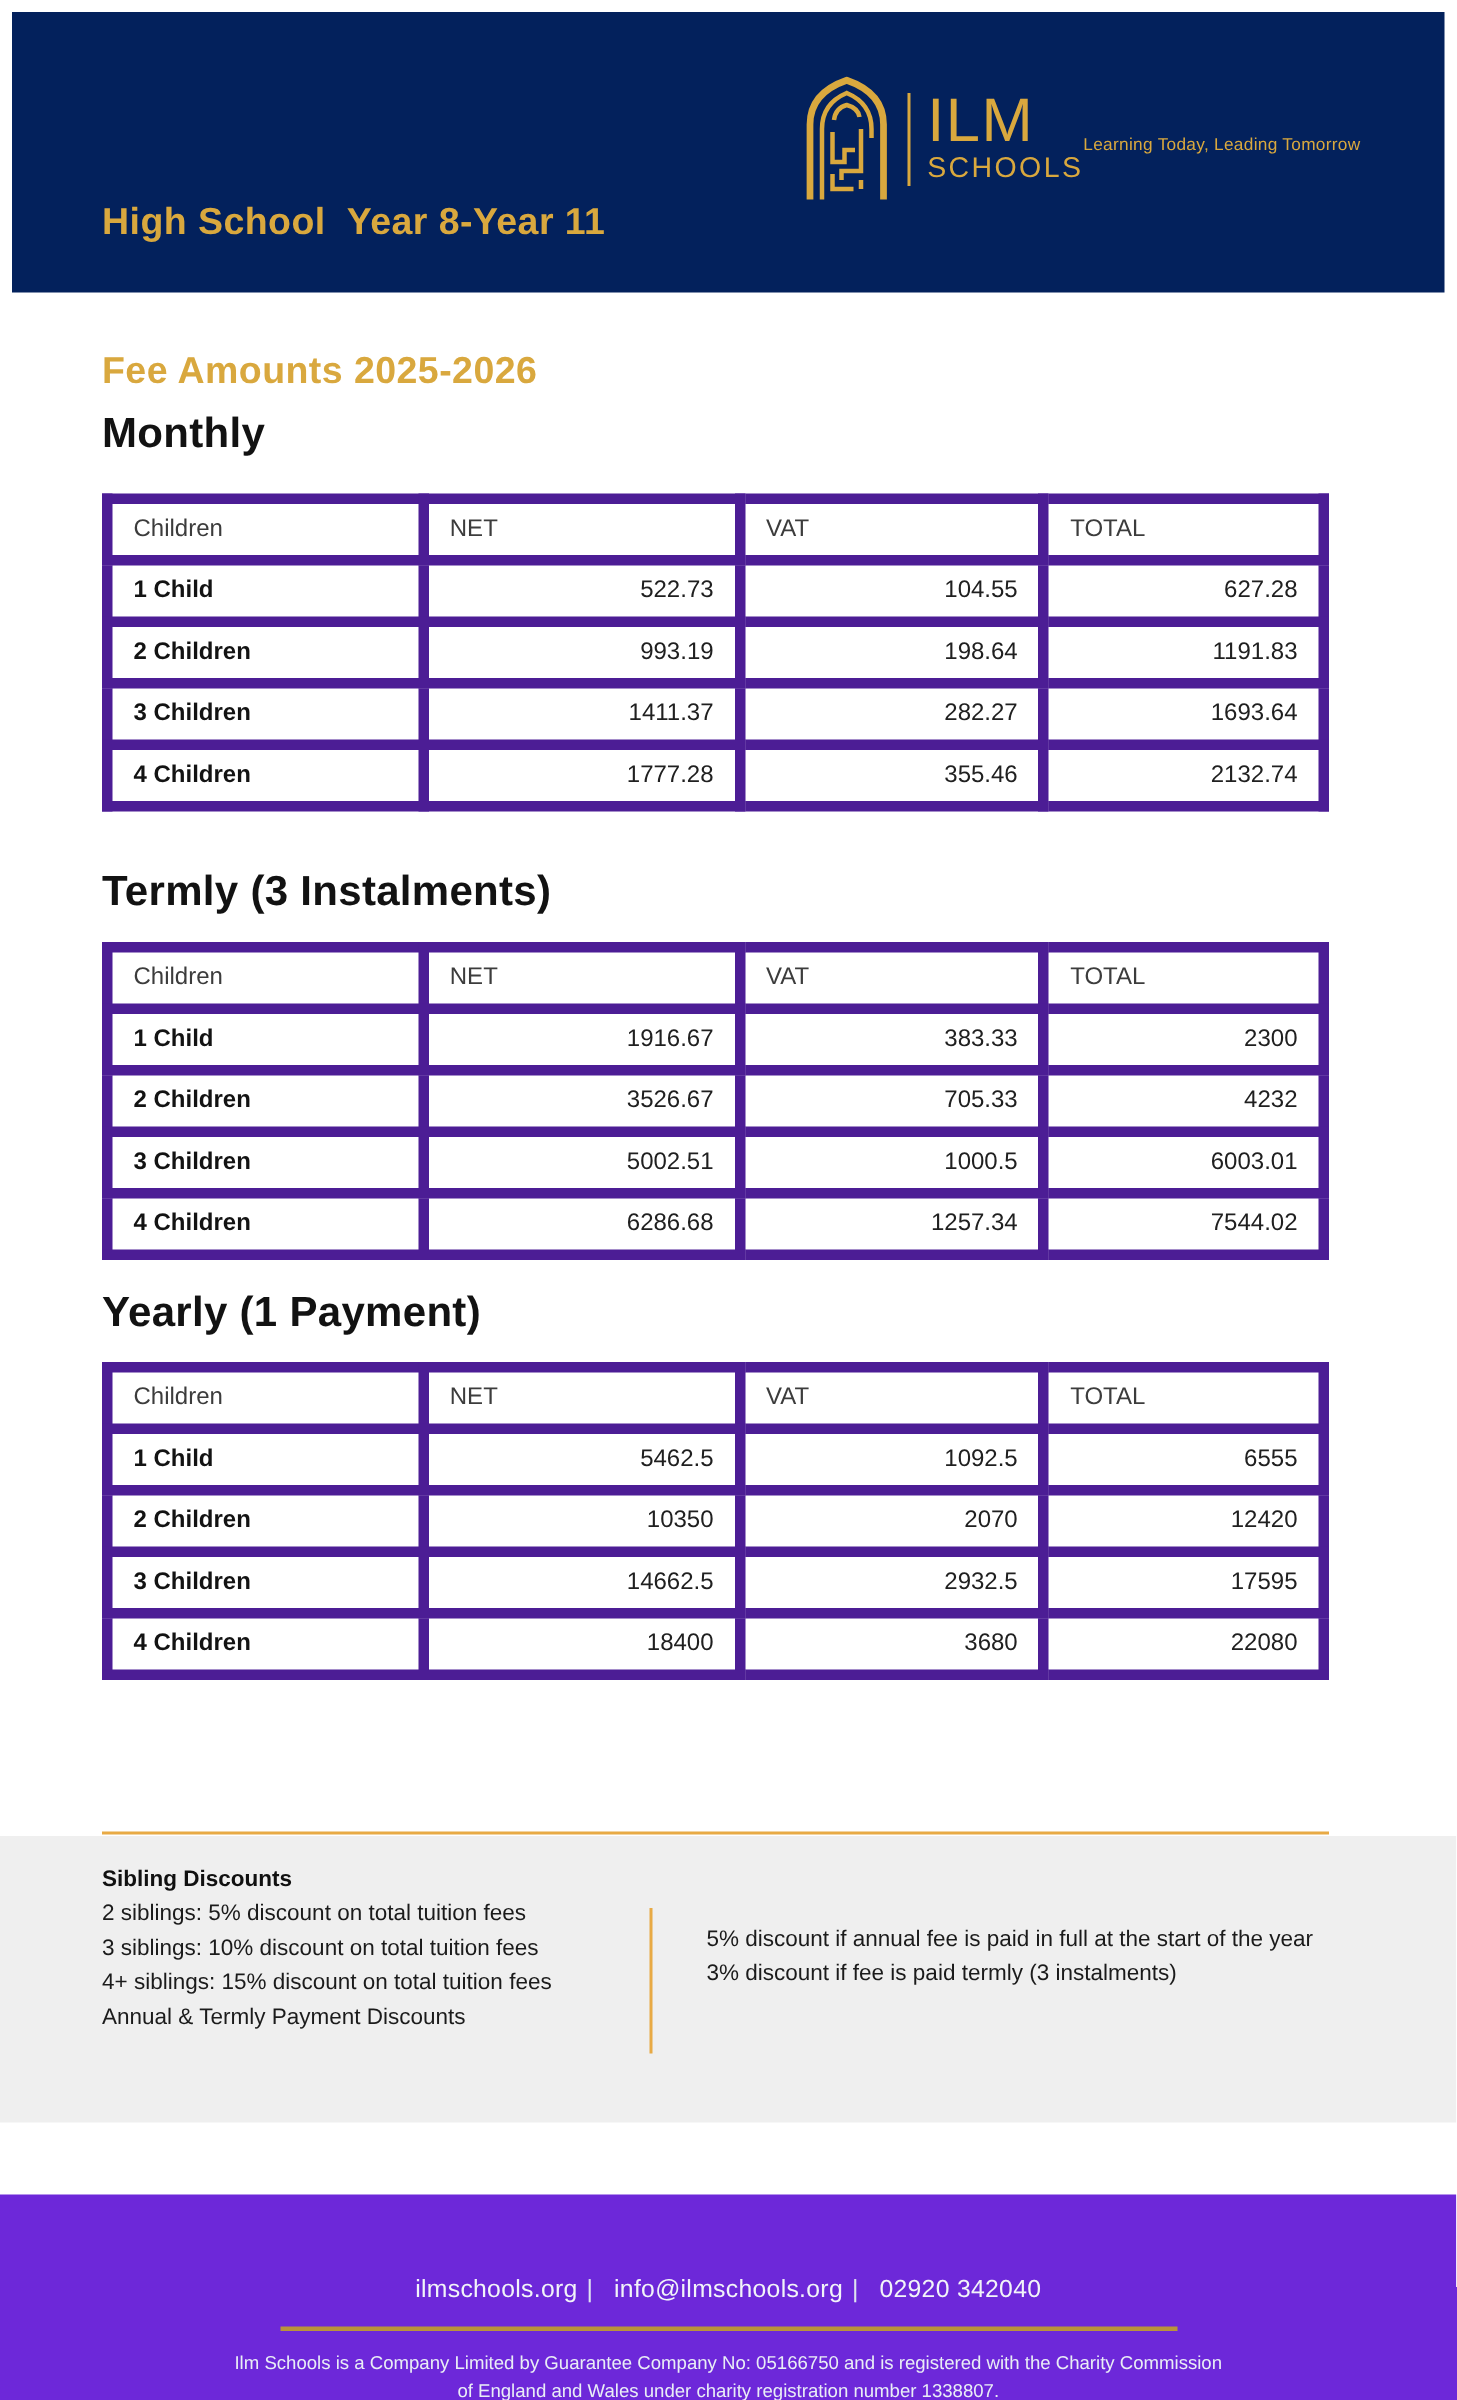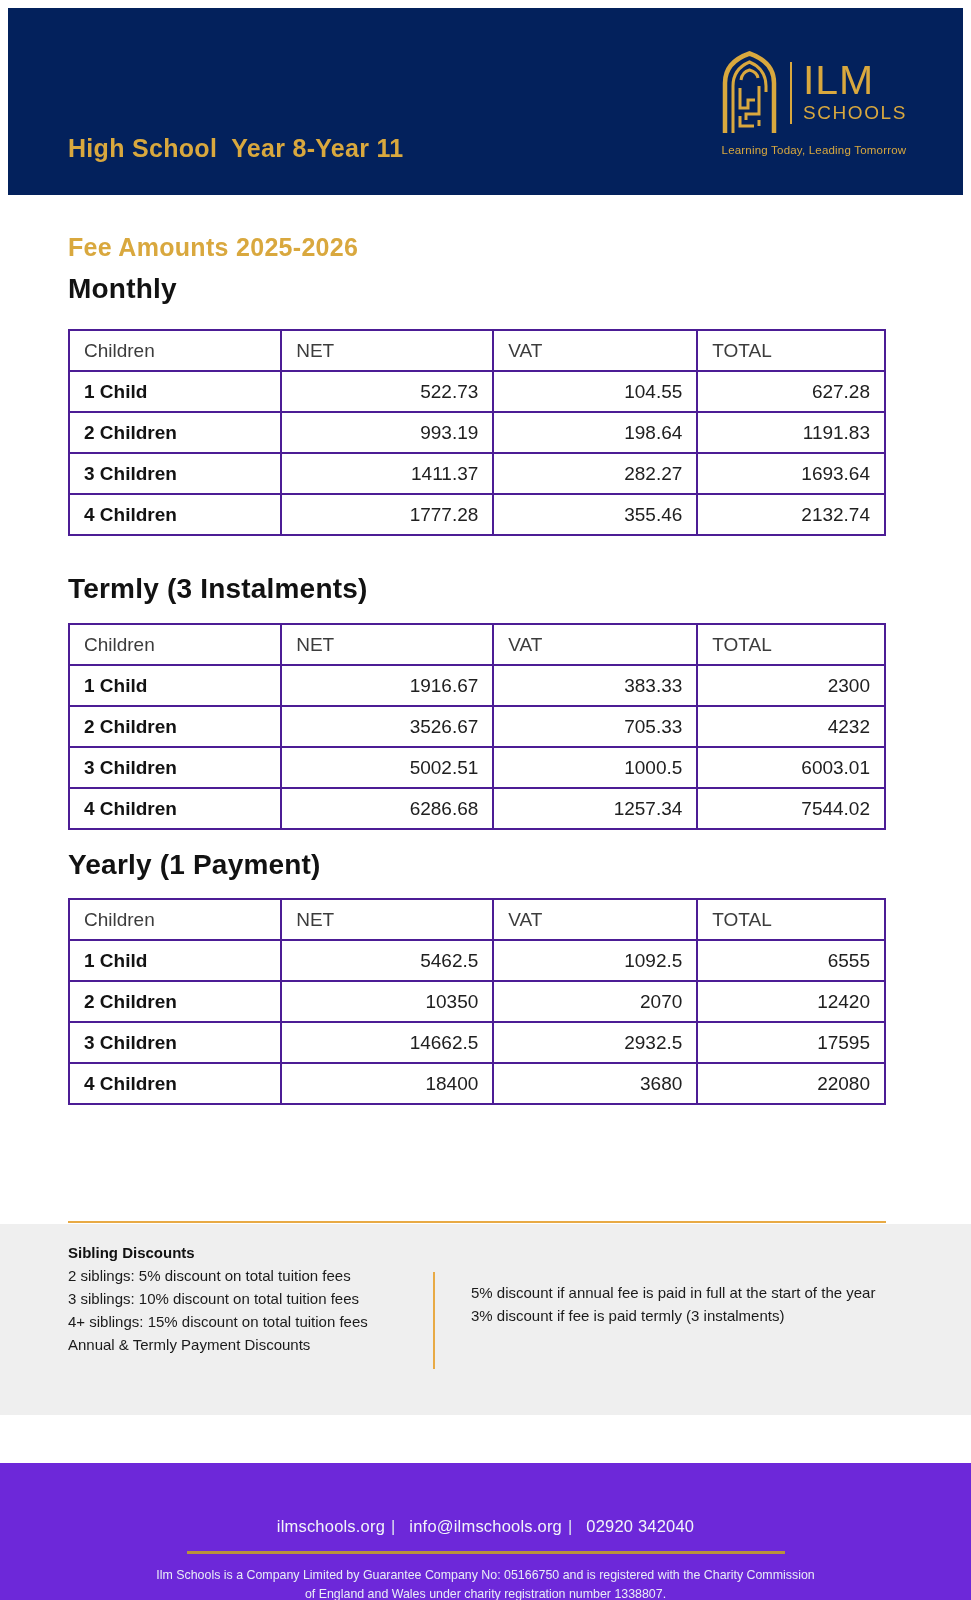--- a/index.html
+++ b/index.html
@@ -4,36 +4,36 @@
 <style>
   * { margin:0; padding:0; box-sizing:border-box; }
   html,body { background:#ffffff; }
   body { font-family:"Liberation Sans", sans-serif; }
   .page { position:relative; width:971px; height:1600px; background:#ffffff; overflow:hidden; }
 
   
   .header { position:absolute; left:8px; top:8px; right:8px; height:187px; background:#03215c; }
   .hdr-title { position:absolute; left:60px; top:58px; color:#d9a83e; font-weight:700;
                font-size:25px; line-height:33px; letter-spacing:.3px; white-space:pre-wrap; }
-  .logo { position:absolute; top:42px; right:56px; display:flex; flex-direction:column; align-items:center; }
+  .logo { position:absolute; top:42px; right:56px; display:flex; flex-direction:row; align-items:center; }
   .logo-row { display:flex; align-items:center; }
   .logo-arch { width:57px; height:85px; }
   .logo-div { width:2px; height:62px; background:#d9a83e; margin:0 11px 0 12px; }
   .logo-text { display:flex; flex-direction:column; }
   .logo-name { color:#d9a83e; font-size:41px; line-height:38px; font-weight:400; letter-spacing:1px; }
   .logo-sub  { color:#d9a83e; font-size:19px; letter-spacing:1.6px; font-weight:400; margin-top:3px; }
   .logo-tag  { color:#d9a83e; font-size:11.5px; margin-top:9px; white-space:nowrap; letter-spacing:.2px; }
 
   
   .content { position:absolute; left:68px; top:195px; width:818px; }
   .sec-title { font-size:28px; font-weight:700; color:#121212; letter-spacing:.2px; }
   .t1 { margin-top:78px; } .t2 { margin-top:37px; } .t3 { margin-top:19px; }
   table { width:100%; border-collapse:collapse; table-layout:fixed; background:#fff; }
   .tbl1 { margin-top:24px; } .tbl2 { margin-top:18px; } .tbl3 { margin-top:17px; }
-  th, td { border:2px solid #4c1d95; height:41px; padding:0 14px; font-size:19px; vertical-align:middle; }
+  th, td { border:7px solid #4c1d95; height:41px; padding:0 14px; font-size:16px; vertical-align:middle; }
   th { text-align:left; font-weight:400; color:#3c3c3c; }
   td.lbl { font-weight:700; color:#131313; }
   td.num { text-align:right; color:#202020; }
 
   
   .gold-rule { position:absolute; left:68px; top:1221px; width:818px; height:2px; background:#e8aa45; }
   .discounts { position:absolute; left:0; top:1224px; width:971px; height:191px; background:#efefef; }
   .disc-inner { display:flex; padding:17px 16px 0 68px; }
   .disc-left  { width:357px; margin-right:8px; }
   .disc-head  { font-size:15px; font-weight:700; color:#111; line-height:23px; }

